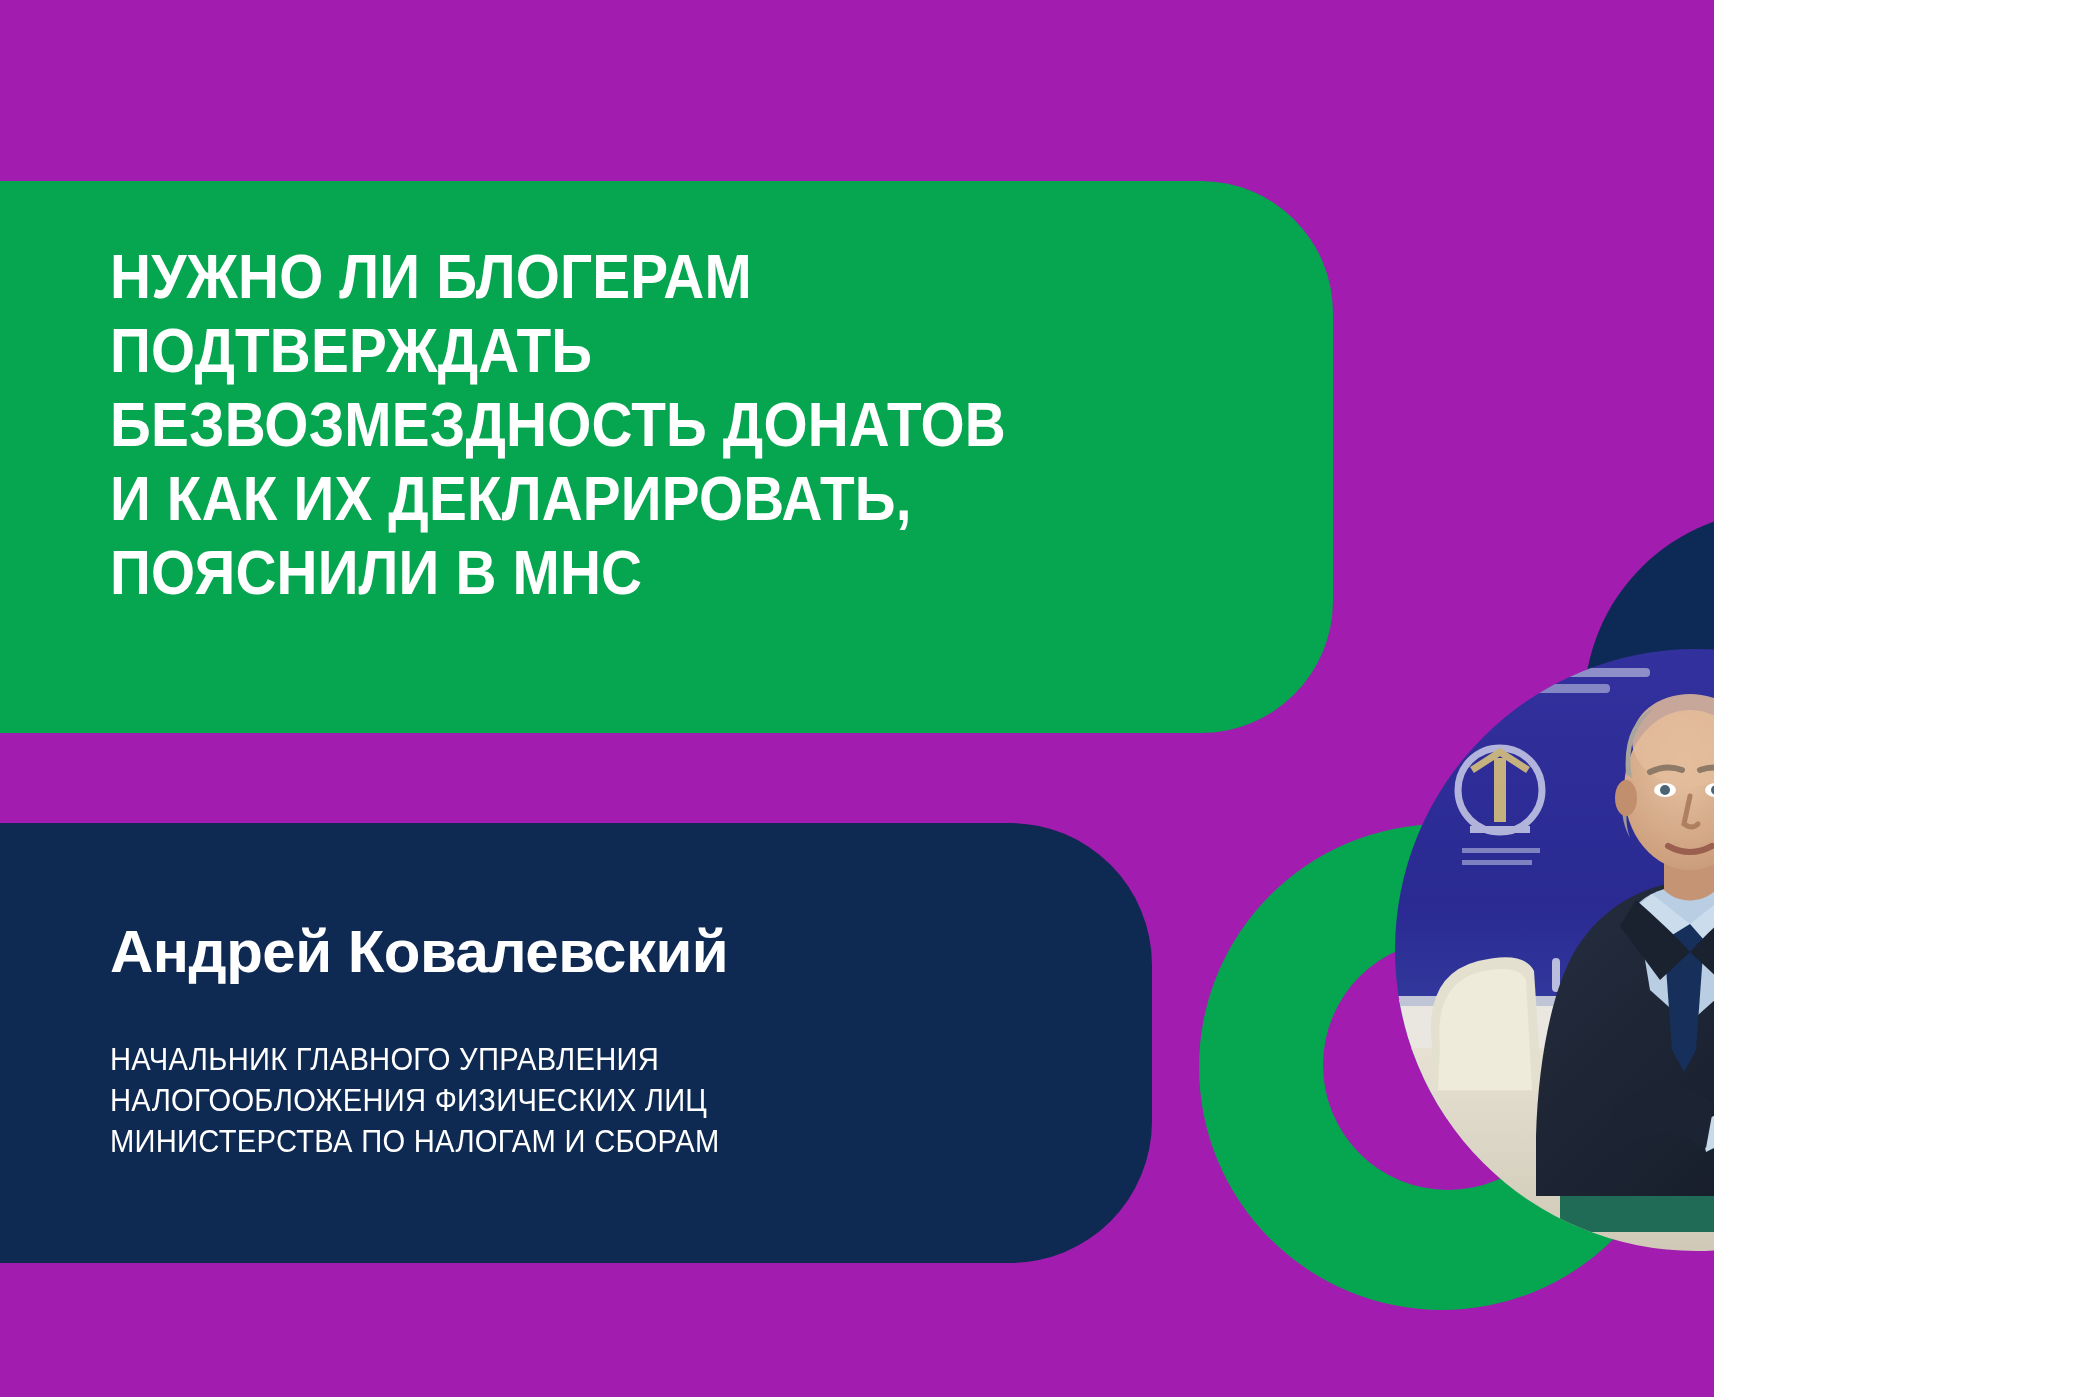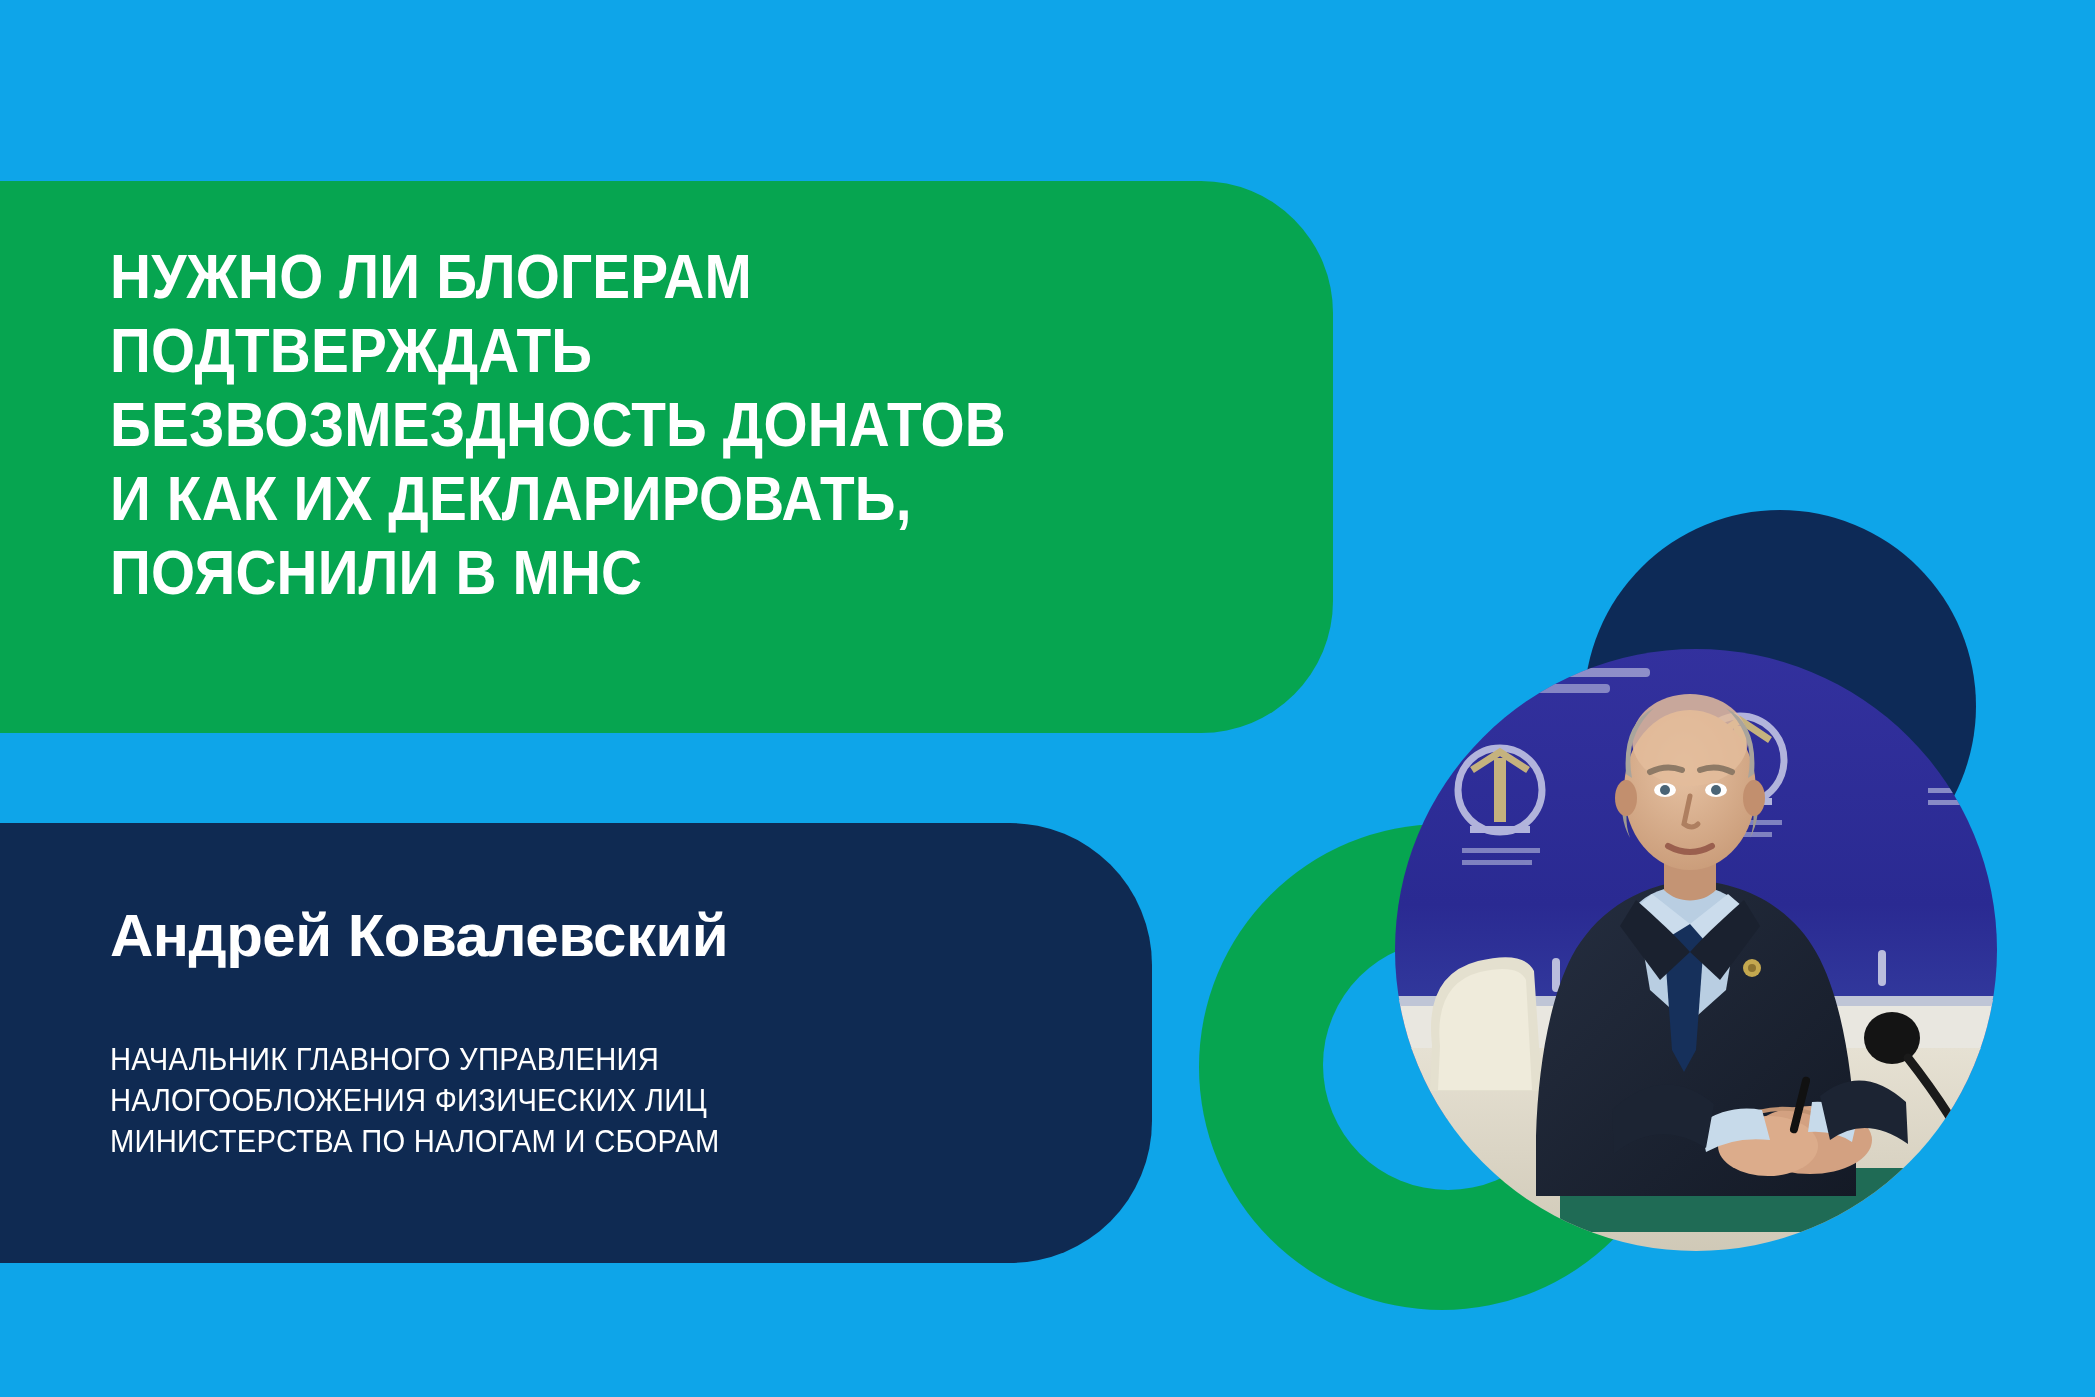--- a/index.html
+++ b/index.html
@@ -2,23 +2,23 @@
 <html><head>
 <meta charset="utf-8">
 <style>
   html, body {
     margin: 0;
     padding: 0;
     background: #ffffff;
   }
   #canvas {
     position: relative;
-    width: 2095px;
+    width: 1714px;
     height: 1397px;
-    background: #0ea5e9;
+    background: #a21caf;
     overflow: hidden;
     font-family: "Liberation Sans", sans-serif;
   }
 
   
   #graphics {
     position: absolute;
     left: 0; top: 0;
     width: 2095px; height: 1397px;
     pointer-events: none;
@@ -59,21 +59,21 @@
     top: 823px;
     width: 1212px;      
     height: 440px;
     background: #0F2A52;
     border-top-right-radius: 142px;
     border-bottom-right-radius: 142px;
   }
   .speaker-name {
     position: absolute;
     left: 170px;
-    top: 80px;
+    top: 96px;
     color: #FFFFFF;
     font-family: "Liberation Sans", sans-serif;
     font-weight: bold;
     font-size: 60px;
     line-height: 66px;
     letter-spacing: -0.5px;
     white-space: nowrap;
   }
   .speaker-role {
     position: absolute;

